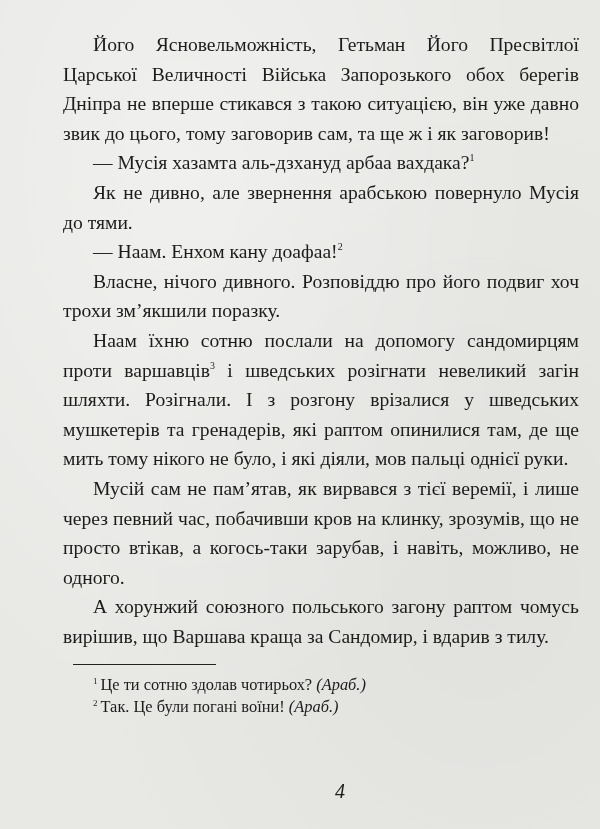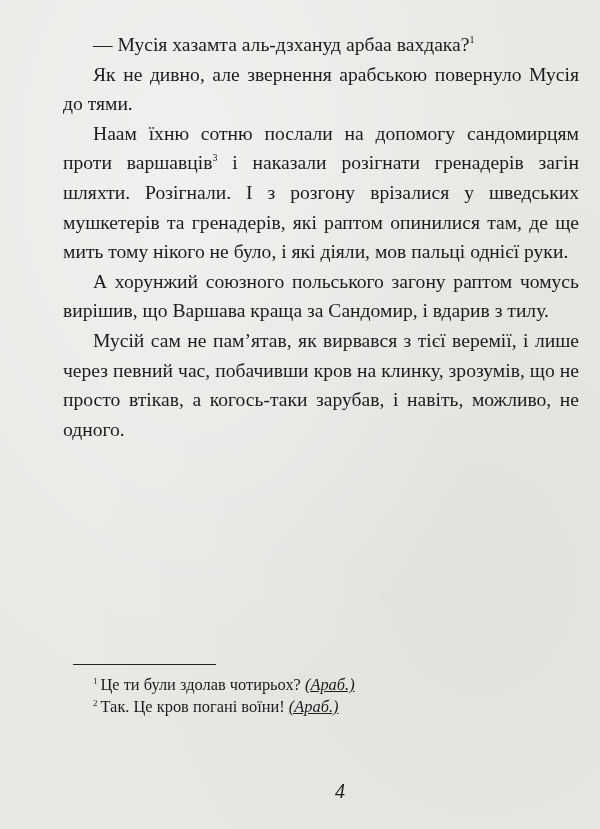--- a/index.html
+++ b/index.html
@@ -28,39 +28,42 @@
   .footnote-rule {
     position: absolute; left: 73px; top: 664px; width: 143px; height: 0;
     border-top: 1.4px solid #222;
   }
   .footnotes {
     position: absolute; left: 63px; top: 674px; width: 516px;
     font-size: 16.4px; line-height: 22px; text-align: justify;
   }
   .footnotes p { margin: 0; text-indent: 30px; }
   .footnotes sup { font-size: 9px; line-height: 0; vertical-align: 6px; margin-right: 3px; }
-  .footnotes em { font-style: italic; text-decoration: underline; }
+  .footnotes em { font-style: italic; }
   .page-number {
     position: absolute; left: 330px; top: 780px; width: 20px; text-align: center;
     font-size: 20px; font-style: italic;
   }
 </style>
 </head>
 <body>
 
 <div class="page">
   <div class="body-text">
+    <p>Його Ясновельможність, Гетьман Його Пресвітлої Царської Величності Війська Запорозького обох берегів Дніпра не вперше стикався з такою ситуацією, він уже давно звик до цього, тому заговорив сам, та ще ж і як заговорив!</p>
     <p class="dialog"><span>— Мусія хазамта аль-дзхануд арбаа вахдака?</span><sup class="fn">1</sup></p>
     <p>Як не дивно, але звернення арабською повернуло Мусія до тями.</p>
-    <p><span>Наам їхню сотню послали на допомогу сандомирцям проти варшавців</span><sup class="fn">3</sup><span> і наказали розігнати гренадерів загін шляхти. Розігнали. І з розгону врізалися у шведських мушкетерів та гренадерів, які раптом опинилися там, де ще мить тому нікого не було, і які діяли, мов пальці однієї руки.</span></p>
+    <p class="dialog"><span>— Наам. Енхом кану доафаа!</span><sup class="fn">2</sup></p>
+    <p>Власне, нічого дивного. Розповіддю про його подвиг хоч трохи зм’якшили поразку.</p>
+    <p><span>Наам їхню сотню послали на допомогу сандомирцям проти варшавців</span><sup class="fn">3</sup><span> і шведських розігнати невеликий загін шляхти. Розігнали. І з розгону врізалися у шведських мушкетерів та гренадерів, які раптом опинилися там, де ще мить тому нікого не було, і які діяли, мов пальці однієї руки.</span></p>
+    <p>Мусій сам не пам’ятав, як вирвався з тієї веремії, і лише через певний час, побачивши кров на клинку, зрозумів, що не просто втікав, а когось-таки зарубав, і навіть, можливо, не одного.</p>
     <p>А хорунжий союзного польського загону раптом чомусь вирішив, що Варшава краща за Сандомир, і вдарив з тилу.</p>
-    <p>Мусій сам не пам’ятав, як вирвався з тієї веремії, і лише через певний час, побачивши кров на клинку, зрозумів, що не просто втікав, а когось-таки зарубав, і навіть, можливо, не одного.</p>
   </div>
 
   <div class="footnote-rule"></div>
 
   <div class="footnotes">
-    <p><sup>1</sup><span>Це ти були здолав чотирьох? </span><em>(Араб.)</em></p>
-    <p><sup>2</sup><span>Так. Це кров погані воїни! </span><em>(Араб.)</em></p>
+    <p><sup>1</sup><span>Це ти сотню здолав чотирьох? </span><em>(Араб.)</em></p>
+    <p><sup>2</sup><span>Так. Це були погані воїни! </span><em>(Араб.)</em></p>
   </div>
 
   <div class="page-number">4</div>
 </div>
 
 </body></html>

